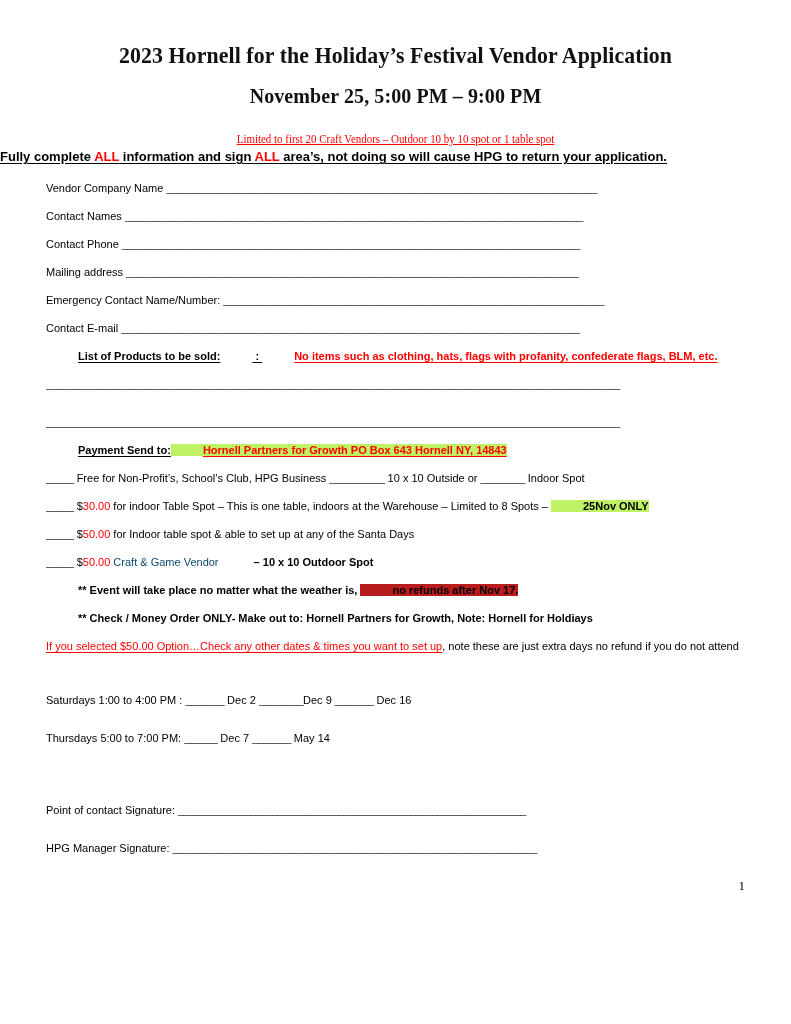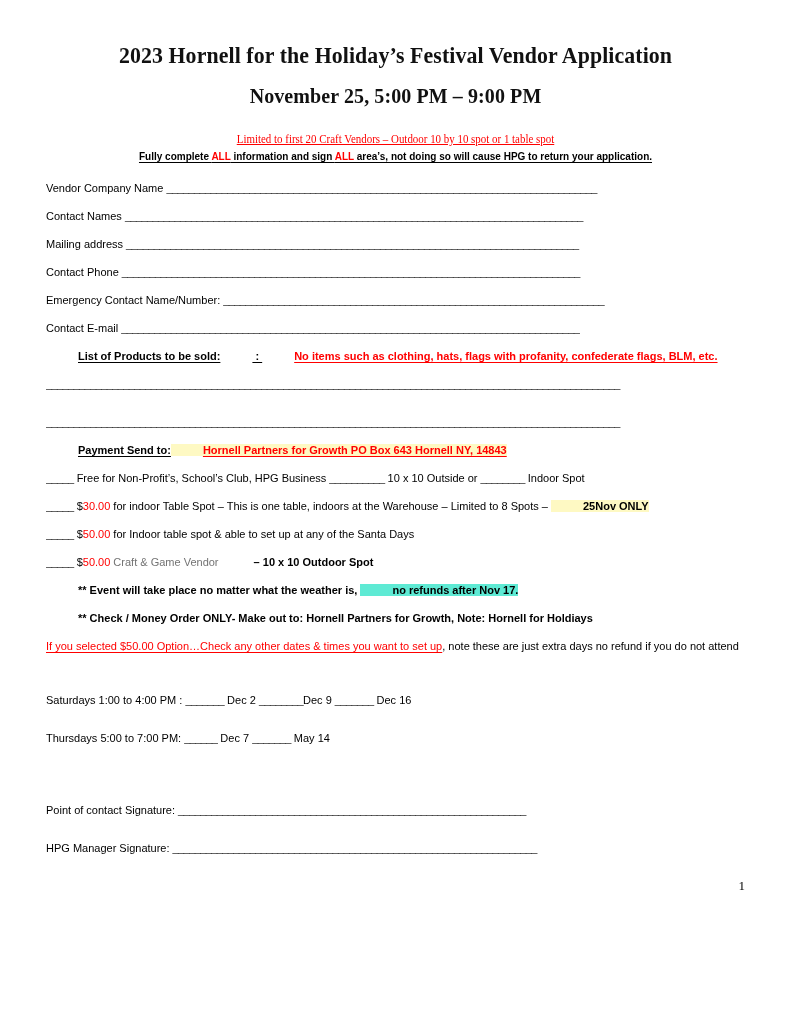--- a/index.html
+++ b/index.html
@@ -56,22 +56,21 @@
     font-family: "Liberation Serif", serif;
     font-size: 11.5px;
     color: #FF0000;
     margin-top: 24px;
     line-height: 14px;
     transform: scaleX(0.95);
   }
   .notice-small .ul { text-decoration: underline; }
 
   .notice-bold {
-    text-align: center;
-    font-size: 10px;
+    font-size: 13px;
     font-weight: bold;
     line-height: 16px;
     margin-top: 3px;
     text-decoration: underline;
     text-underline-offset: 2px;
   }
   .notice-bold .red { color: #FF0000; }
 
   
   .body-wrap {
@@ -95,23 +94,23 @@
     margin: 0 0 13px 0;
     overflow: hidden;
     white-space: nowrap;
     letter-spacing: -0.6px;
     color: #2b2b2b;
   }
 
   .b { font-weight: bold; padding-left: 32px; }
   .u { text-decoration: underline; text-underline-offset: 2px; }
   .red { color: #FF0000; }
-  .blue { color: #737373; }
-  .hl-yellow { background: #fef9c3; }
-  .hl-cyan { background: #5eead4; }
+  .blue { color: #0c4a6e; }
+  .hl-yellow { background: #bef264; }
+  .hl-cyan { background: #b91c1c; }
 
   .spacer-sm { height: 10px; }
   .spacer-md { height: 26px; }
   .spacer-lg { height: 44px; }
 
   .page-number {
     position: absolute;
     right: 46px;
     bottom: 58px;
     font-family: "Liberation Serif", serif;
@@ -134,23 +133,23 @@
   </div>
 
   <div class="notice-bold"><span>Fully complete </span><span class="red">ALL</span><span> information and sign </span><span class="red">ALL</span><span> area’s, not doing so will cause HPG to return your application.</span></div>
 
   <div class="body-wrap">
 
     <div class="row"><span>Vendor Company Name </span><span class="fill">______________________________________________________________________________</span></div>
 
     <div class="row"><span>Contact Names </span><span class="fill">___________________________________________________________________________________</span></div>
 
+    <div class="row"><span>Contact Phone </span><span class="fill">___________________________________________________________________________________</span></div>
+
     <div class="row"><span>Mailing address </span><span class="fill">__________________________________________________________________________________</span></div>
-
-    <div class="row"><span>Contact Phone </span><span class="fill">___________________________________________________________________________________</span></div>
 
     <div class="row"><span>Emergency Contact Name/Number: </span><span class="fill">_____________________________________________________________________</span></div>
 
     <div class="row"><span>Contact E-mail </span><span class="fill">___________________________________________________________________________________</span></div>
 
     <div class="row"><span class="b u">List of Products to be sold:</span><span class="b u"> : </span><span class="b u red">No items such as clothing, hats, flags with profanity, confederate flags, BLM, etc.</span></div>
 
     <div class="rule-row">________________________________________________________________________________________________________</div>
     <div class="spacer-sm"></div>
     <div class="rule-row">________________________________________________________________________________________________________</div>

